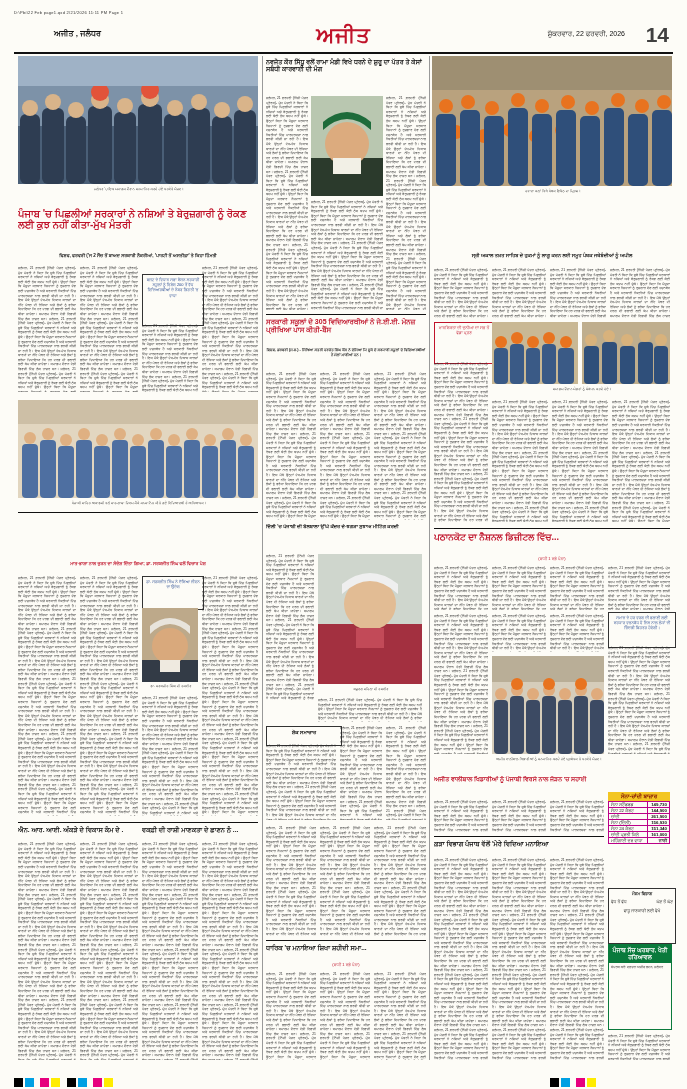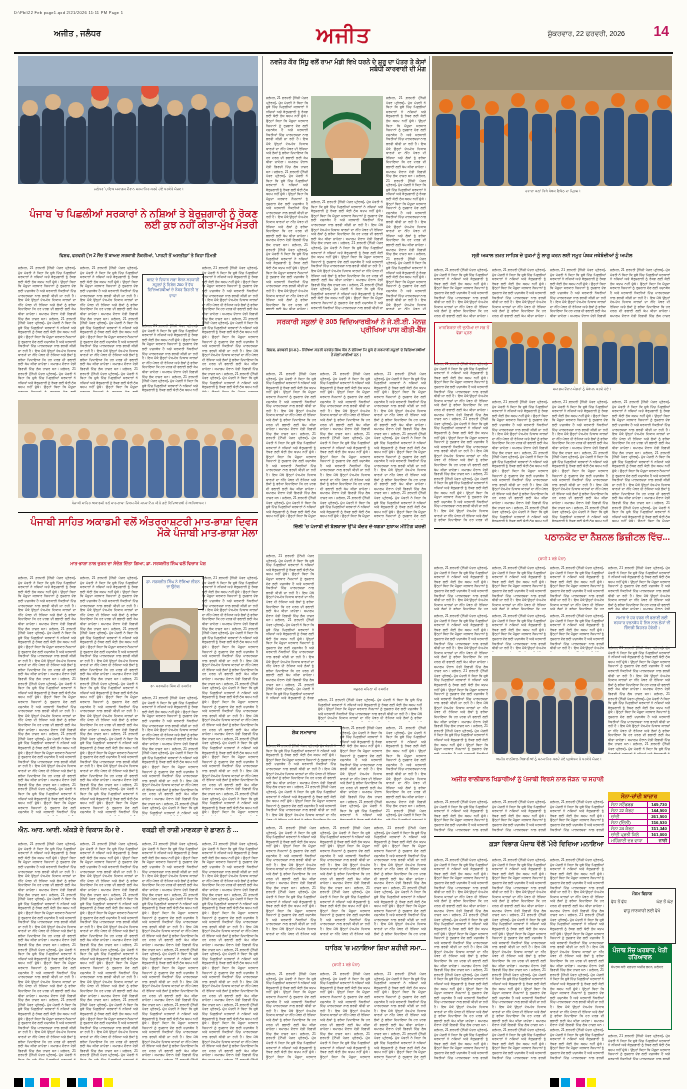--- a/index.html
+++ b/index.html
@@ -13,28 +13,28 @@
   .microstrip{position:absolute;left:14px;top:10px;width:659px;height:8px;
     font-size:4px;color:#333;letter-spacing:.3px;white-space:nowrap;overflow:hidden;}
 
   
   .masthead{position:absolute;left:14px;top:20px;width:659px;height:32px;
     border-bottom:2px solid #111;}
   .mh-left{position:absolute;left:40px;top:9px;font-size:8px;color:#111;font-weight:bold;}
   .mh-logo{position:absolute;left:50%;top:3px;transform:translateX(-50%);
     font-size:21px;font-weight:bold;color:#c0132a;letter-spacing:1px;}
   .mh-date{position:absolute;right:48px;top:10px;font-size:7px;color:#111;}
-  .mh-page{position:absolute;right:4px;top:3px;font-size:14px;font-weight:bold;color:#be185d;}
+  .mh-page{position:absolute;right:4px;top:3px;font-size:21px;font-weight:bold;color:#404040;}
 
   
   .blk{position:absolute;overflow:hidden;}
   .photo{position:absolute;overflow:hidden;background:#ccc;}
   .cap{font-size:3.6px;line-height:5px;color:#222;padding:1px 1px 0 1px;text-align:center;}
 
-  .hl{font-weight:bold;color:#111;text-align:right;line-height:1.12;}
+  .hl{font-weight:bold;color:#111;text-align:left;line-height:1.12;}
   .hl-red{color:#c0132a;}
   .sub{font-size:5px;line-height:7px;text-align:center;color:#111;font-weight:bold;}
 
   .rule{position:absolute;background:#111;}
   .vrule{width:1px;background:#999;position:absolute;}
 
   
   .txt{font-size:3.4px;line-height:4.6px;color:#2a2a2a;text-align:justify;
        word-spacing:0px;hyphens:none;overflow:hidden;}
 
@@ -258,21 +258,20 @@
         <circle cx="174" cy="34" r="6"></circle>
           <circle cx="192" cy="40" r="6"></circle>
           <circle cx="210" cy="34" r="6"></circle>
         <circle cx="228" cy="40" r="6"></circle>
       </g>
     </svg>
   </div>
   <div class="cap" style="position:absolute;left:18px;top:500px;width:240px;">ਪੰਜਾਬੀ ਸਾਹਿਤ ਅਕਾਡਮੀ ਵਲੋਂ ਮਾਤ-ਭਾਸ਼ਾ ਦਿਵਸ ਮੌਕੇ ਸਨਮਾਨਿਤ ਕੀਤੇ ਗਏ ਵਿਦਿਆਰਥੀ ਤੇ ਅਧਿਆਪਕ।</div>
 
   <div class="rule" style="left:18px;top:512px;width:240px;height:1px;"></div>
-  <div class="blk hl hl-red" style="left:18px;top:516px;width:240px;font-size:10px;">ਪੰਜਾਬੀ ਸਾਹਿਤ ਅਕਾਡਮੀ ਵਲੋਂ ਅੰਤਰਰਾਸ਼ਟਰੀ ਮਾਤ-ਭਾਸ਼ਾ ਦਿਵਸ ਮੌਕੇ ਪੰਜਾਬੀ ਮਾਤ-ਭਾਸ਼ਾ ਮੇਲਾ</div>
   <div class="blk sub" style="left:18px;top:560px;width:240px;font-size:4.6px;color:#c0132a;">ਮਾਤ-ਭਾਸ਼ਾ ਨਾਲ ਜੁੜਨ ਦਾ ਸੰਦੇਸ਼ ਦਿੱਤਾ ਗਿਆ; ਡਾ. ਸਰਬਜੀਤ ਸਿੰਘ ਵਲੋਂ ਵਿਚਾਰ ਪੇਸ਼</div>
 
   <div class="blk txt" style="left:18px;top:576px;width:58px;height:240px;">ਜਲੰਧਰ, 21 ਫ਼ਰਵਰੀ (ਨਿੱਜੀ ਪੱਤਰ ਪ੍ਰੇਰਕ)- ਮੁੱਖ ਮੰਤਰੀ ਨੇ ਕਿਹਾ ਕਿ ਸੂਬੇ ਵਿੱਚ ਪਿਛਲੀਆਂ ਸਰਕਾਰਾਂ ਨੇ ਨਸ਼ਿਆਂ ਅਤੇ ਬੇਰੁਜ਼ਗਾਰੀ ਨੂੰ ਰੋਕਣ ਲਈ ਕੋਈ ਠੋਸ ਕਦਮ ਨਹੀਂ ਚੁੱਕੇ। ਉਨ੍ਹਾਂ ਕਿਹਾ ਕਿ ਮੌਜੂਦਾ ਸਰਕਾਰ ਨੌਜਵਾਨਾਂ ਨੂੰ ਰੁਜ਼ਗਾਰ ਦੇਣ ਲਈ ਵਚਨਬੱਧ ਹੈ ਅਤੇ ਸਰਕਾਰੀ ਨੌਕਰੀਆਂ ਵਿੱਚ ਪਾਰਦਰਸ਼ਤਾ ਨਾਲ ਭਰਤੀ ਕੀਤੀ ਜਾ ਰਹੀ ਹੈ। ਇਸ ਮੌਕੇ ਉਨ੍ਹਾਂ ਵੱਖ-ਵੱਖ ਵਿਕਾਸ ਕਾਰਜਾਂ ਦਾ ਨੀਂਹ ਪੱਥਰ ਵੀ ਰੱਖਿਆ ਅਤੇ ਲੋਕਾਂ ਨੂੰ ਭਰੋਸਾ ਦਿਵਾਇਆ ਕਿ ਹਰ ਵਰਗ ਦੀ ਭਲਾਈ ਲਈ ਕੰਮ ਕੀਤਾ ਜਾਵੇਗਾ। ਸਮਾਗਮ ਦੌਰਾਨ ਵੱਡੀ ਗਿਣਤੀ ਵਿੱਚ ਲੋਕ ਹਾਜ਼ਰ ਸਨ। ਜਲੰਧਰ, 21 ਫ਼ਰਵਰੀ (ਨਿੱਜੀ ਪੱਤਰ ਪ੍ਰੇਰਕ)- ਮੁੱਖ ਮੰਤਰੀ ਨੇ ਕਿਹਾ ਕਿ ਸੂਬੇ ਵਿੱਚ ਪਿਛਲੀਆਂ ਸਰਕਾਰਾਂ ਨੇ ਨਸ਼ਿਆਂ ਅਤੇ ਬੇਰੁਜ਼ਗਾਰੀ ਨੂੰ ਰੋਕਣ ਲਈ ਕੋਈ ਠੋਸ ਕਦਮ ਨਹੀਂ ਚੁੱਕੇ। ਉਨ੍ਹਾਂ ਕਿਹਾ ਕਿ ਮੌਜੂਦਾ ਸਰਕਾਰ ਨੌਜਵਾਨਾਂ ਨੂੰ ਰੁਜ਼ਗਾਰ ਦੇਣ ਲਈ ਵਚਨਬੱਧ ਹੈ ਅਤੇ ਸਰਕਾਰੀ ਨੌਕਰੀਆਂ ਵਿੱਚ ਪਾਰਦਰਸ਼ਤਾ ਨਾਲ ਭਰਤੀ ਕੀਤੀ ਜਾ ਰਹੀ ਹੈ। ਇਸ ਮੌਕੇ ਉਨ੍ਹਾਂ ਵੱਖ-ਵੱਖ ਵਿਕਾਸ ਕਾਰਜਾਂ ਦਾ ਨੀਂਹ ਪੱਥਰ ਵੀ ਰੱਖਿਆ ਅਤੇ ਲੋਕਾਂ ਨੂੰ ਭਰੋਸਾ ਦਿਵਾਇਆ ਕਿ ਹਰ ਵਰਗ ਦੀ ਭਲਾਈ ਲਈ ਕੰਮ ਕੀਤਾ ਜਾਵੇਗਾ। ਸਮਾਗਮ ਦੌਰਾਨ ਵੱਡੀ ਗਿਣਤੀ ਵਿੱਚ ਲੋਕ ਹਾਜ਼ਰ ਸਨ। ਜਲੰਧਰ, 21 ਫ਼ਰਵਰੀ (ਨਿੱਜੀ ਪੱਤਰ ਪ੍ਰੇਰਕ)- ਮੁੱਖ ਮੰਤਰੀ ਨੇ ਕਿਹਾ ਕਿ ਸੂਬੇ ਵਿੱਚ ਪਿਛਲੀਆਂ ਸਰਕਾਰਾਂ ਨੇ ਨਸ਼ਿਆਂ ਅਤੇ ਬੇਰੁਜ਼ਗਾਰੀ ਨੂੰ ਰੋਕਣ ਲਈ ਕੋਈ ਠੋਸ ਕਦਮ ਨਹੀਂ ਚੁੱਕੇ। ਉਨ੍ਹਾਂ ਕਿਹਾ ਕਿ ਮੌਜੂਦਾ ਸਰਕਾਰ ਨੌਜਵਾਨਾਂ ਨੂੰ ਰੁਜ਼ਗਾਰ ਦੇਣ ਲਈ ਵਚਨਬੱਧ ਹੈ ਅਤੇ ਸਰਕਾਰੀ ਨੌਕਰੀਆਂ ਵਿੱਚ ਪਾਰਦਰਸ਼ਤਾ ਨਾਲ ਭਰਤੀ ਕੀਤੀ ਜਾ ਰਹੀ ਹੈ। ਇਸ ਮੌਕੇ ਉਨ੍ਹਾਂ ਵੱਖ-ਵੱਖ ਵਿਕਾਸ ਕਾਰਜਾਂ ਦਾ ਨੀਂਹ ਪੱਥਰ ਵੀ ਰੱਖਿਆ ਅਤੇ ਲੋਕਾਂ ਨੂੰ ਭਰੋਸਾ ਦਿਵਾਇਆ ਕਿ ਹਰ ਵਰਗ ਦੀ ਭਲਾਈ ਲਈ ਕੰਮ ਕੀਤਾ ਜਾਵੇਗਾ। ਸਮਾਗਮ ਦੌਰਾਨ ਵੱਡੀ ਗਿਣਤੀ ਵਿੱਚ ਲੋਕ ਹਾਜ਼ਰ ਸਨ। ਜਲੰਧਰ, 21 ਫ਼ਰਵਰੀ (ਨਿੱਜੀ ਪੱਤਰ ਪ੍ਰੇਰਕ)- ਮੁੱਖ ਮੰਤਰੀ ਨੇ ਕਿਹਾ ਕਿ ਸੂਬੇ ਵਿੱਚ ਪਿਛਲੀਆਂ ਸਰਕਾਰਾਂ ਨੇ ਨਸ਼ਿਆਂ ਅਤੇ ਬੇਰੁਜ਼ਗਾਰੀ ਨੂੰ ਰੋਕਣ ਲਈ ਕੋਈ ਠੋਸ ਕਦਮ ਨਹੀਂ ਚੁੱਕੇ। ਉਨ੍ਹਾਂ ਕਿਹਾ ਕਿ ਮੌਜੂਦਾ ਸਰਕਾਰ ਨੌਜਵਾਨਾਂ ਨੂੰ ਰੁਜ਼ਗਾਰ ਦੇਣ ਲਈ ਵਚਨਬੱਧ ਹੈ ਅਤੇ ਸਰਕਾਰੀ ਨੌਕਰੀਆਂ ਵਿੱਚ ਪਾਰਦਰਸ਼ਤਾ ਨਾਲ ਭਰਤੀ ਕੀਤੀ ਜਾ ਰਹੀ ਹੈ। ਇਸ ਮੌਕੇ ਉਨ੍ਹਾਂ ਵੱਖ-ਵੱਖ ਵਿਕਾਸ ਕਾਰਜਾਂ ਦਾ ਨੀਂਹ ਪੱਥਰ ਵੀ ਰੱਖਿਆ ਅਤੇ ਲੋਕਾਂ ਨੂੰ ਭਰੋਸਾ ਦਿਵਾਇਆ ਕਿ ਹਰ ਵਰਗ ਦੀ ਭਲਾਈ ਲਈ ਕੰਮ ਕੀਤਾ ਜਾਵੇਗਾ। ਸਮਾਗਮ ਦੌਰਾਨ ਵੱਡੀ ਗਿਣਤੀ ਵਿੱਚ ਲੋਕ ਹਾਜ਼ਰ ਸਨ। ਜਲੰਧਰ, 21 ਫ਼ਰਵਰੀ (ਨਿੱਜੀ ਪੱਤਰ ਪ੍ਰੇਰਕ)- ਮੁੱਖ ਮੰਤਰੀ ਨੇ ਕਿਹਾ ਕਿ ਸੂਬੇ ਵਿੱਚ ਪਿਛਲੀਆਂ ਸਰਕਾਰਾਂ ਨੇ ਨਸ਼ਿਆਂ ਅਤੇ ਬੇਰੁਜ਼ਗਾਰੀ ਨੂੰ ਰੋਕਣ ਲਈ ਕੋਈ ਠੋਸ ਕਦਮ ਨਹੀਂ ਚੁੱਕੇ। ਉਨ੍ਹਾਂ ਕਿਹਾ ਕਿ ਮੌਜੂਦਾ ਸਰਕਾਰ ਨੌਜਵਾਨਾਂ ਨੂੰ ਰੁਜ਼ਗਾਰ ਦੇਣ ਲਈ ਵਚਨਬੱਧ ਹੈ ਅਤੇ ਸਰਕਾਰੀ ਨੌਕਰੀਆਂ ਵਿੱਚ ਪਾਰਦਰਸ਼ਤਾ ਨਾਲ ਭਰਤੀ ਕੀਤੀ ਜਾ ਰਹੀ ਹੈ। ਇਸ ਮੌਕੇ ਉਨ੍ਹਾਂ ਵੱਖ-ਵੱਖ ਵਿਕਾਸ ਕਾਰਜਾਂ ਦਾ ਨੀਂਹ ਪੱਥਰ ਵੀ ਰੱਖਿਆ ਅਤੇ ਲੋਕਾਂ ਨੂੰ ਭਰੋਸਾ ਦਿਵਾਇਆ ਕਿ ਹਰ ਵਰਗ ਦੀ ਭਲਾਈ ਲਈ ਕੰਮ ਕੀਤਾ ਜਾਵੇਗਾ। ਸਮਾਗਮ ਦੌਰਾਨ ਵੱਡੀ ਗਿਣਤੀ ਵਿੱਚ ਲੋਕ ਹਾਜ਼ਰ ਸਨ। ਜਲੰਧਰ, 21 ਫ਼ਰਵਰੀ (ਨਿੱਜੀ ਪੱਤਰ ਪ੍ਰੇਰਕ)- ਮੁੱਖ ਮੰਤਰੀ ਨੇ ਕਿਹਾ ਕਿ ਸੂਬੇ ਵਿੱਚ ਪਿਛਲੀਆਂ ਸਰਕਾਰਾਂ ਨੇ ਨਸ਼ਿਆਂ ਅਤੇ ਬੇਰੁਜ਼ਗਾਰੀ ਨੂੰ ਰੋਕਣ ਲਈ ਕੋਈ ਠੋਸ ਕਦਮ ਨਹੀਂ ਚੁੱਕੇ। ਉਨ੍ਹਾਂ ਕਿਹਾ ਕਿ ਮੌਜੂਦਾ ਸਰਕਾਰ ਨੌਜਵਾਨਾਂ ਨੂੰ ਰੁਜ਼ਗਾਰ ਦੇਣ ਲਈ ਵਚਨਬੱਧ ਹੈ ਅਤੇ ਸਰਕਾਰੀ ਨੌਕਰੀਆਂ ਵਿੱਚ ਪਾਰਦਰਸ਼ਤਾ ਨਾਲ ਭਰਤੀ ਕੀਤੀ ਜਾ ਰਹੀ ਹੈ। ਇਸ ਮੌਕੇ ਉਨ੍ਹਾਂ ਵੱਖ-ਵੱਖ ਵਿਕਾਸ ਕਾਰਜਾਂ ਦਾ ਨੀਂਹ ਪੱਥਰ ਵੀ ਰੱਖਿਆ ਅਤੇ ਲੋਕਾਂ ਨੂੰ ਭਰੋਸਾ ਦਿਵਾਇਆ ਕਿ ਹਰ ਵਰਗ ਦੀ ਭਲਾਈ ਲਈ ਕੰਮ ਕੀਤਾ ਜਾਵੇਗਾ। ਸਮਾਗਮ ਦੌਰਾਨ ਵੱਡੀ ਗਿਣਤੀ ਵਿੱਚ ਲੋਕ ਹਾਜ਼ਰ ਸਨ। </div>
   <div class="blk txt" style="left:80px;top:576px;width:58px;height:240px;">ਜਲੰਧਰ, 21 ਫ਼ਰਵਰੀ (ਨਿੱਜੀ ਪੱਤਰ ਪ੍ਰੇਰਕ)- ਮੁੱਖ ਮੰਤਰੀ ਨੇ ਕਿਹਾ ਕਿ ਸੂਬੇ ਵਿੱਚ ਪਿਛਲੀਆਂ ਸਰਕਾਰਾਂ ਨੇ ਨਸ਼ਿਆਂ ਅਤੇ ਬੇਰੁਜ਼ਗਾਰੀ ਨੂੰ ਰੋਕਣ ਲਈ ਕੋਈ ਠੋਸ ਕਦਮ ਨਹੀਂ ਚੁੱਕੇ। ਉਨ੍ਹਾਂ ਕਿਹਾ ਕਿ ਮੌਜੂਦਾ ਸਰਕਾਰ ਨੌਜਵਾਨਾਂ ਨੂੰ ਰੁਜ਼ਗਾਰ ਦੇਣ ਲਈ ਵਚਨਬੱਧ ਹੈ ਅਤੇ ਸਰਕਾਰੀ ਨੌਕਰੀਆਂ ਵਿੱਚ ਪਾਰਦਰਸ਼ਤਾ ਨਾਲ ਭਰਤੀ ਕੀਤੀ ਜਾ ਰਹੀ ਹੈ। ਇਸ ਮੌਕੇ ਉਨ੍ਹਾਂ ਵੱਖ-ਵੱਖ ਵਿਕਾਸ ਕਾਰਜਾਂ ਦਾ ਨੀਂਹ ਪੱਥਰ ਵੀ ਰੱਖਿਆ ਅਤੇ ਲੋਕਾਂ ਨੂੰ ਭਰੋਸਾ ਦਿਵਾਇਆ ਕਿ ਹਰ ਵਰਗ ਦੀ ਭਲਾਈ ਲਈ ਕੰਮ ਕੀਤਾ ਜਾਵੇਗਾ। ਸਮਾਗਮ ਦੌਰਾਨ ਵੱਡੀ ਗਿਣਤੀ ਵਿੱਚ ਲੋਕ ਹਾਜ਼ਰ ਸਨ। ਜਲੰਧਰ, 21 ਫ਼ਰਵਰੀ (ਨਿੱਜੀ ਪੱਤਰ ਪ੍ਰੇਰਕ)- ਮੁੱਖ ਮੰਤਰੀ ਨੇ ਕਿਹਾ ਕਿ ਸੂਬੇ ਵਿੱਚ ਪਿਛਲੀਆਂ ਸਰਕਾਰਾਂ ਨੇ ਨਸ਼ਿਆਂ ਅਤੇ ਬੇਰੁਜ਼ਗਾਰੀ ਨੂੰ ਰੋਕਣ ਲਈ ਕੋਈ ਠੋਸ ਕਦਮ ਨਹੀਂ ਚੁੱਕੇ। ਉਨ੍ਹਾਂ ਕਿਹਾ ਕਿ ਮੌਜੂਦਾ ਸਰਕਾਰ ਨੌਜਵਾਨਾਂ ਨੂੰ ਰੁਜ਼ਗਾਰ ਦੇਣ ਲਈ ਵਚਨਬੱਧ ਹੈ ਅਤੇ ਸਰਕਾਰੀ ਨੌਕਰੀਆਂ ਵਿੱਚ ਪਾਰਦਰਸ਼ਤਾ ਨਾਲ ਭਰਤੀ ਕੀਤੀ ਜਾ ਰਹੀ ਹੈ। ਇਸ ਮੌਕੇ ਉਨ੍ਹਾਂ ਵੱਖ-ਵੱਖ ਵਿਕਾਸ ਕਾਰਜਾਂ ਦਾ ਨੀਂਹ ਪੱਥਰ ਵੀ ਰੱਖਿਆ ਅਤੇ ਲੋਕਾਂ ਨੂੰ ਭਰੋਸਾ ਦਿਵਾਇਆ ਕਿ ਹਰ ਵਰਗ ਦੀ ਭਲਾਈ ਲਈ ਕੰਮ ਕੀਤਾ ਜਾਵੇਗਾ। ਸਮਾਗਮ ਦੌਰਾਨ ਵੱਡੀ ਗਿਣਤੀ ਵਿੱਚ ਲੋਕ ਹਾਜ਼ਰ ਸਨ। ਜਲੰਧਰ, 21 ਫ਼ਰਵਰੀ (ਨਿੱਜੀ ਪੱਤਰ ਪ੍ਰੇਰਕ)- ਮੁੱਖ ਮੰਤਰੀ ਨੇ ਕਿਹਾ ਕਿ ਸੂਬੇ ਵਿੱਚ ਪਿਛਲੀਆਂ ਸਰਕਾਰਾਂ ਨੇ ਨਸ਼ਿਆਂ ਅਤੇ ਬੇਰੁਜ਼ਗਾਰੀ ਨੂੰ ਰੋਕਣ ਲਈ ਕੋਈ ਠੋਸ ਕਦਮ ਨਹੀਂ ਚੁੱਕੇ। ਉਨ੍ਹਾਂ ਕਿਹਾ ਕਿ ਮੌਜੂਦਾ ਸਰਕਾਰ ਨੌਜਵਾਨਾਂ ਨੂੰ ਰੁਜ਼ਗਾਰ ਦੇਣ ਲਈ ਵਚਨਬੱਧ ਹੈ ਅਤੇ ਸਰਕਾਰੀ ਨੌਕਰੀਆਂ ਵਿੱਚ ਪਾਰਦਰਸ਼ਤਾ ਨਾਲ ਭਰਤੀ ਕੀਤੀ ਜਾ ਰਹੀ ਹੈ। ਇਸ ਮੌਕੇ ਉਨ੍ਹਾਂ ਵੱਖ-ਵੱਖ ਵਿਕਾਸ ਕਾਰਜਾਂ ਦਾ ਨੀਂਹ ਪੱਥਰ ਵੀ ਰੱਖਿਆ ਅਤੇ ਲੋਕਾਂ ਨੂੰ ਭਰੋਸਾ ਦਿਵਾਇਆ ਕਿ ਹਰ ਵਰਗ ਦੀ ਭਲਾਈ ਲਈ ਕੰਮ ਕੀਤਾ ਜਾਵੇਗਾ। ਸਮਾਗਮ ਦੌਰਾਨ ਵੱਡੀ ਗਿਣਤੀ ਵਿੱਚ ਲੋਕ ਹਾਜ਼ਰ ਸਨ। ਜਲੰਧਰ, 21 ਫ਼ਰਵਰੀ (ਨਿੱਜੀ ਪੱਤਰ ਪ੍ਰੇਰਕ)- ਮੁੱਖ ਮੰਤਰੀ ਨੇ ਕਿਹਾ ਕਿ ਸੂਬੇ ਵਿੱਚ ਪਿਛਲੀਆਂ ਸਰਕਾਰਾਂ ਨੇ ਨਸ਼ਿਆਂ ਅਤੇ ਬੇਰੁਜ਼ਗਾਰੀ ਨੂੰ ਰੋਕਣ ਲਈ ਕੋਈ ਠੋਸ ਕਦਮ ਨਹੀਂ ਚੁੱਕੇ। ਉਨ੍ਹਾਂ ਕਿਹਾ ਕਿ ਮੌਜੂਦਾ ਸਰਕਾਰ ਨੌਜਵਾਨਾਂ ਨੂੰ ਰੁਜ਼ਗਾਰ ਦੇਣ ਲਈ ਵਚਨਬੱਧ ਹੈ ਅਤੇ ਸਰਕਾਰੀ ਨੌਕਰੀਆਂ ਵਿੱਚ ਪਾਰਦਰਸ਼ਤਾ ਨਾਲ ਭਰਤੀ ਕੀਤੀ ਜਾ ਰਹੀ ਹੈ। ਇਸ ਮੌਕੇ ਉਨ੍ਹਾਂ ਵੱਖ-ਵੱਖ ਵਿਕਾਸ ਕਾਰਜਾਂ ਦਾ ਨੀਂਹ ਪੱਥਰ ਵੀ ਰੱਖਿਆ ਅਤੇ ਲੋਕਾਂ ਨੂੰ ਭਰੋਸਾ ਦਿਵਾਇਆ ਕਿ ਹਰ ਵਰਗ ਦੀ ਭਲਾਈ ਲਈ ਕੰਮ ਕੀਤਾ ਜਾਵੇਗਾ। ਸਮਾਗਮ ਦੌਰਾਨ ਵੱਡੀ ਗਿਣਤੀ ਵਿੱਚ ਲੋਕ ਹਾਜ਼ਰ ਸਨ। ਜਲੰਧਰ, 21 ਫ਼ਰਵਰੀ (ਨਿੱਜੀ ਪੱਤਰ ਪ੍ਰੇਰਕ)- ਮੁੱਖ ਮੰਤਰੀ ਨੇ ਕਿਹਾ ਕਿ ਸੂਬੇ ਵਿੱਚ ਪਿਛਲੀਆਂ ਸਰਕਾਰਾਂ ਨੇ ਨਸ਼ਿਆਂ ਅਤੇ ਬੇਰੁਜ਼ਗਾਰੀ ਨੂੰ ਰੋਕਣ ਲਈ ਕੋਈ ਠੋਸ ਕਦਮ ਨਹੀਂ ਚੁੱਕੇ। ਉਨ੍ਹਾਂ ਕਿਹਾ ਕਿ ਮੌਜੂਦਾ ਸਰਕਾਰ ਨੌਜਵਾਨਾਂ ਨੂੰ ਰੁਜ਼ਗਾਰ ਦੇਣ ਲਈ ਵਚਨਬੱਧ ਹੈ ਅਤੇ ਸਰਕਾਰੀ ਨੌਕਰੀਆਂ ਵਿੱਚ ਪਾਰਦਰਸ਼ਤਾ ਨਾਲ ਭਰਤੀ ਕੀਤੀ ਜਾ ਰਹੀ ਹੈ। ਇਸ ਮੌਕੇ ਉਨ੍ਹਾਂ ਵੱਖ-ਵੱਖ ਵਿਕਾਸ ਕਾਰਜਾਂ ਦਾ ਨੀਂਹ ਪੱਥਰ ਵੀ ਰੱਖਿਆ ਅਤੇ ਲੋਕਾਂ ਨੂੰ ਭਰੋਸਾ ਦਿਵਾਇਆ ਕਿ ਹਰ ਵਰਗ ਦੀ ਭਲਾਈ ਲਈ ਕੰਮ ਕੀਤਾ ਜਾਵੇਗਾ। ਸਮਾਗਮ ਦੌਰਾਨ ਵੱਡੀ ਗਿਣਤੀ ਵਿੱਚ ਲੋਕ ਹਾਜ਼ਰ ਸਨ। ਜਲੰਧਰ, 21 ਫ਼ਰਵਰੀ (ਨਿੱਜੀ ਪੱਤਰ ਪ੍ਰੇਰਕ)- ਮੁੱਖ ਮੰਤਰੀ ਨੇ ਕਿਹਾ ਕਿ ਸੂਬੇ ਵਿੱਚ ਪਿਛਲੀਆਂ ਸਰਕਾਰਾਂ ਨੇ ਨਸ਼ਿਆਂ ਅਤੇ ਬੇਰੁਜ਼ਗਾਰੀ ਨੂੰ ਰੋਕਣ ਲਈ ਕੋਈ ਠੋਸ ਕਦਮ ਨਹੀਂ ਚੁੱਕੇ। ਉਨ੍ਹਾਂ ਕਿਹਾ ਕਿ ਮੌਜੂਦਾ ਸਰਕਾਰ ਨੌਜਵਾਨਾਂ ਨੂੰ ਰੁਜ਼ਗਾਰ ਦੇਣ ਲਈ ਵਚਨਬੱਧ ਹੈ ਅਤੇ ਸਰਕਾਰੀ ਨੌਕਰੀਆਂ ਵਿੱਚ ਪਾਰਦਰਸ਼ਤਾ ਨਾਲ ਭਰਤੀ ਕੀਤੀ ਜਾ ਰਹੀ ਹੈ। ਇਸ ਮੌਕੇ ਉਨ੍ਹਾਂ ਵੱਖ-ਵੱਖ ਵਿਕਾਸ ਕਾਰਜਾਂ ਦਾ ਨੀਂਹ ਪੱਥਰ ਵੀ ਰੱਖਿਆ ਅਤੇ ਲੋਕਾਂ ਨੂੰ ਭਰੋਸਾ ਦਿਵਾਇਆ ਕਿ ਹਰ ਵਰਗ ਦੀ ਭਲਾਈ ਲਈ ਕੰਮ ਕੀਤਾ ਜਾਵੇਗਾ। ਸਮਾਗਮ ਦੌਰਾਨ ਵੱਡੀ ਗਿਣਤੀ ਵਿੱਚ ਲੋਕ ਹਾਜ਼ਰ ਸਨ। </div>
 
   <div class="blk boxed" style="left:142px;top:576px;width:56px;height:28px;font-size:4px;line-height:5.2px;text-align:center;color:#1b3f8b;">ਡਾ. ਸਰਬਜੀਤ ਸਿੰਘ ਨੇ ਦੱਸਿਆ ਜੀਵਨ ਦਾ ਉਦੇਸ਼</div>
   <div class="photo" style="left:142px;top:608px;width:56px;height:74px;">
     <svg class="photoimg" viewBox="0 0 56 74" preserveAspectRatio="none">
       <rect width="56" height="74" fill="#bda98a"></rect>
       <rect y="52" width="56" height="22" fill="#333b46"></rect>

